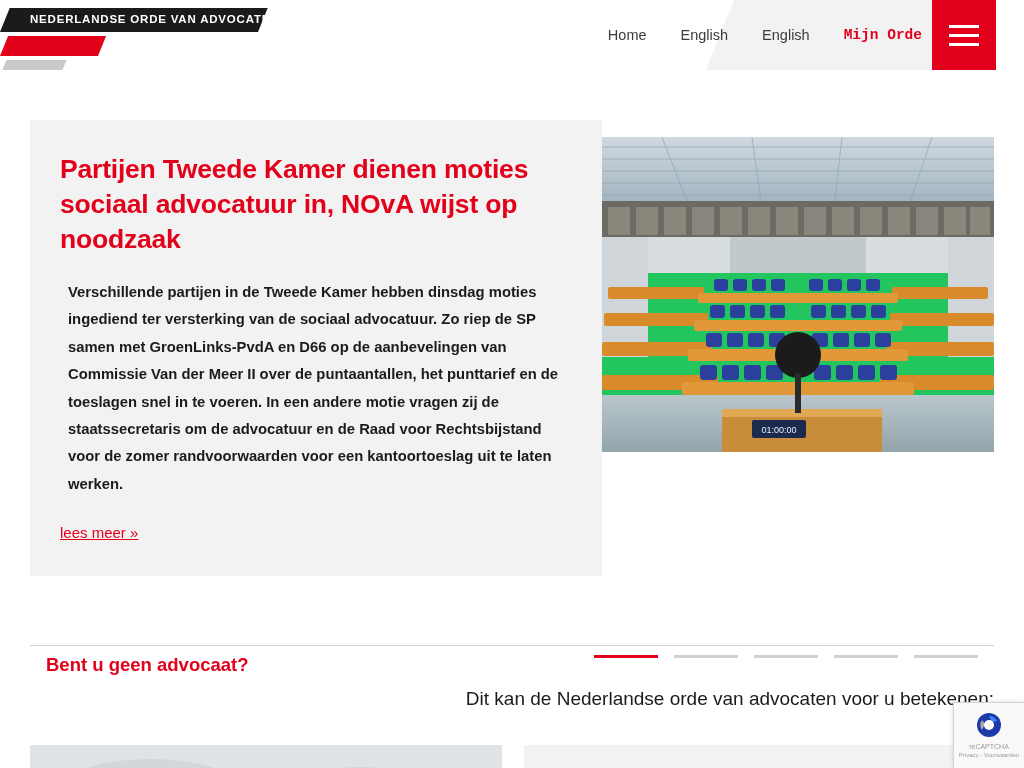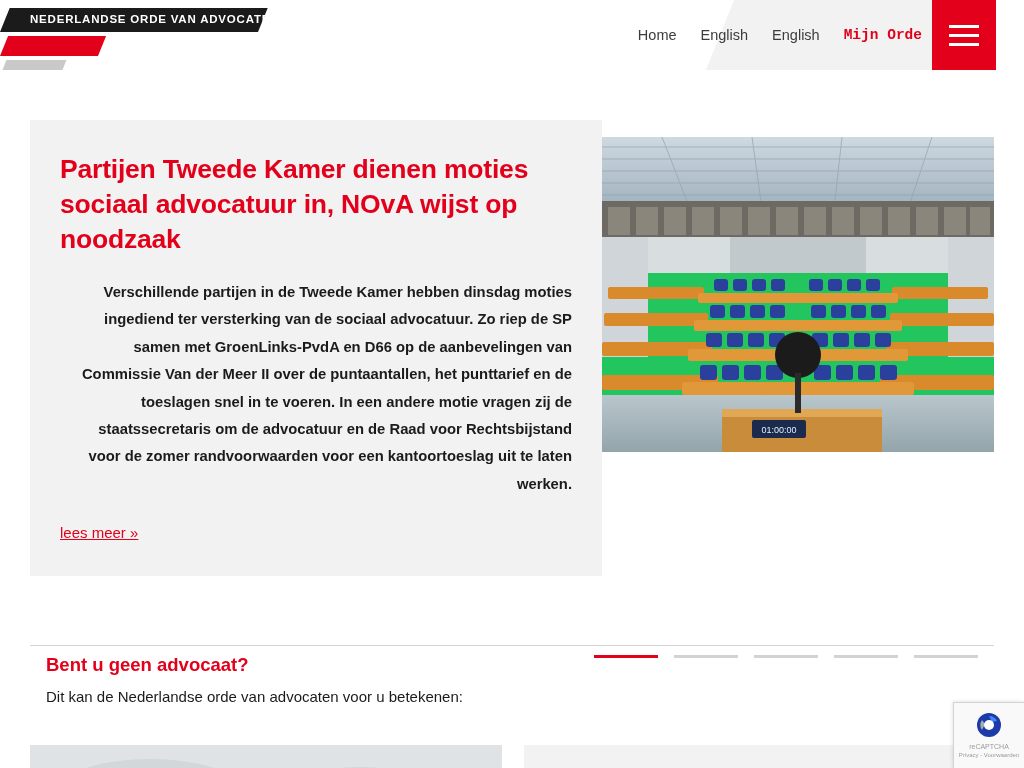--- a/index.html
+++ b/index.html
@@ -77,21 +77,21 @@
     width: 316px; height: 70px;
     background: #f2f2f2;
     z-index: 0;
   }
   .nav {
     position: absolute;
     right: 74px; top: 0;
     height: 70px;
     display: flex;
     align-items: center;
-    gap: 24px;
+    gap: 34px;
     z-index: 3;
     text-align: center;
   }
   .nav a {
     font-size: 14.5px;
     color: #3c3c3c;
     text-decoration: none;
     font-family: "Liberation Sans", sans-serif;
   }
   .nav a.accent {
@@ -140,21 +140,20 @@
     font-weight: bold;
     margin: 0 0 22px 0;
     letter-spacing: -0.2px;
   }
   .hero-body {
     color: #1b1b1b;
     font-size: 14.8px;
     line-height: 27.4px;
     font-weight: bold;
     margin: 0 0 26px 8px;
-    text-align: right;
   }
   .hero-link {
     color: #e2001a;
     font-size: 15px;
     text-decoration: underline;
     font-weight: normal;
     cursor: pointer;
   }
   .hero-image {
     position: absolute;
@@ -188,22 +187,23 @@
     padding-top: 8px;
   }
   .section-title {
     color: #e2001a;
     font-size: 18.5px;
     font-weight: bold;
     margin: 0 0 10px 16px;
   }
   .section-sub {
     color: #1b1b1b;
-    font-size: 15px;
+    font-size: 19px;
     margin: 12px 0 16px 16px;
+    text-align: right;
   }
   .cards {
     position: absolute;
     left: 0px; top: 99px;
     width: 964px;
     display: flex;
     gap: 22px;
   }
   .card-img {
     width: 472px; height: 60px;

